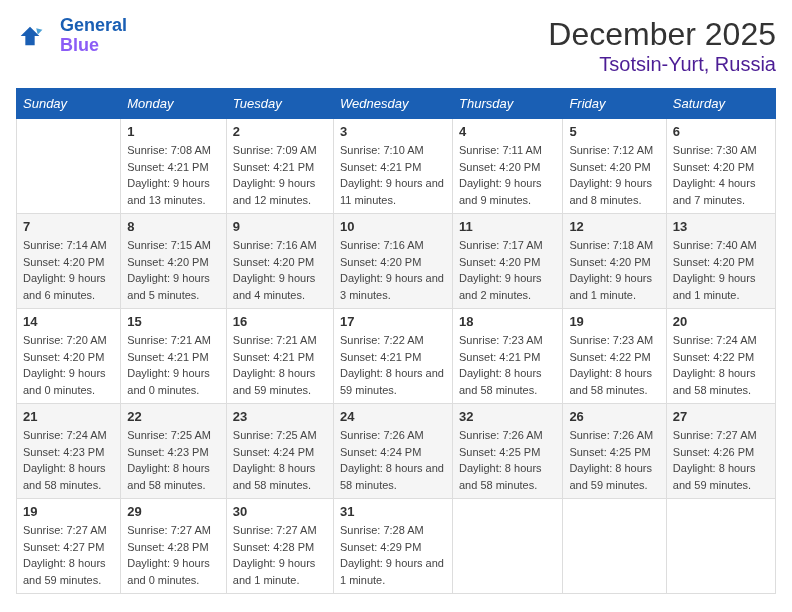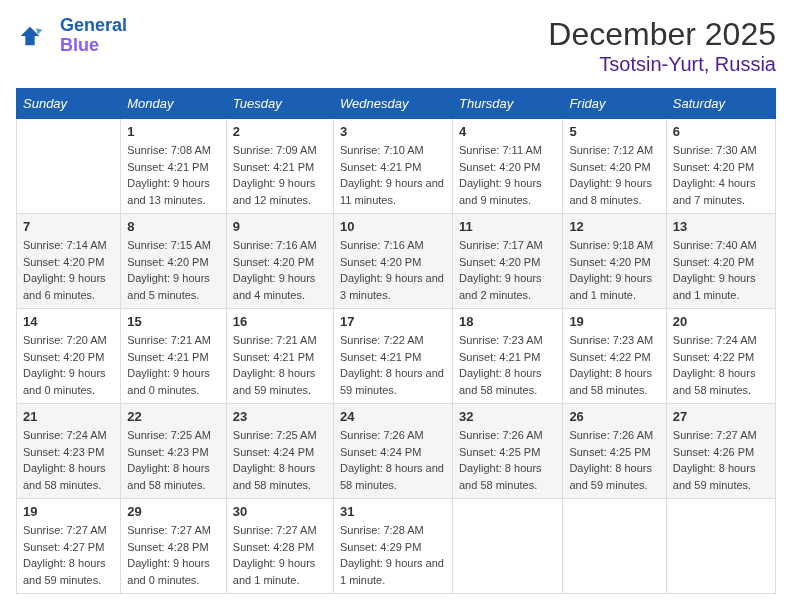--- a/index.html
+++ b/index.html
@@ -168,21 +168,21 @@
         <td>
           <span class="day-num">10</span>
           <div class="day-info"><span>Sunrise: 7:16 AM</span><br><span>Sunset: 4:20 PM</span><br><span>Daylight: 9 hours and 3 minutes.</span></div>
         </td>
         <td>
           <span class="day-num">11</span>
           <div class="day-info"><span>Sunrise: 7:17 AM</span><br><span>Sunset: 4:20 PM</span><br><span>Daylight: 9 hours and 2 minutes.</span></div>
         </td>
         <td>
           <span class="day-num">12</span>
-          <div class="day-info"><span>Sunrise: 9:18 AM</span><br><span>Sunset: 4:20 PM</span><br><span>Daylight: 9 hours and 1 minute.</span></div>
+          <div class="day-info"><span>Sunrise: 7:18 AM</span><br><span>Sunset: 4:20 PM</span><br><span>Daylight: 9 hours and 1 minute.</span></div>
         </td>
         <td>
           <span class="day-num">13</span>
           <div class="day-info"><span>Sunrise: 7:40 AM</span><br><span>Sunset: 4:20 PM</span><br><span>Daylight: 9 hours and 1 minute.</span></div>
         </td>
       </tr>
       <tr>
         <td>
           <span class="day-num">14</span>
           <div class="day-info"><span>Sunrise: 7:20 AM</span><br><span>Sunset: 4:20 PM</span><br><span>Daylight: 9 hours and 0 minutes.</span></div>

